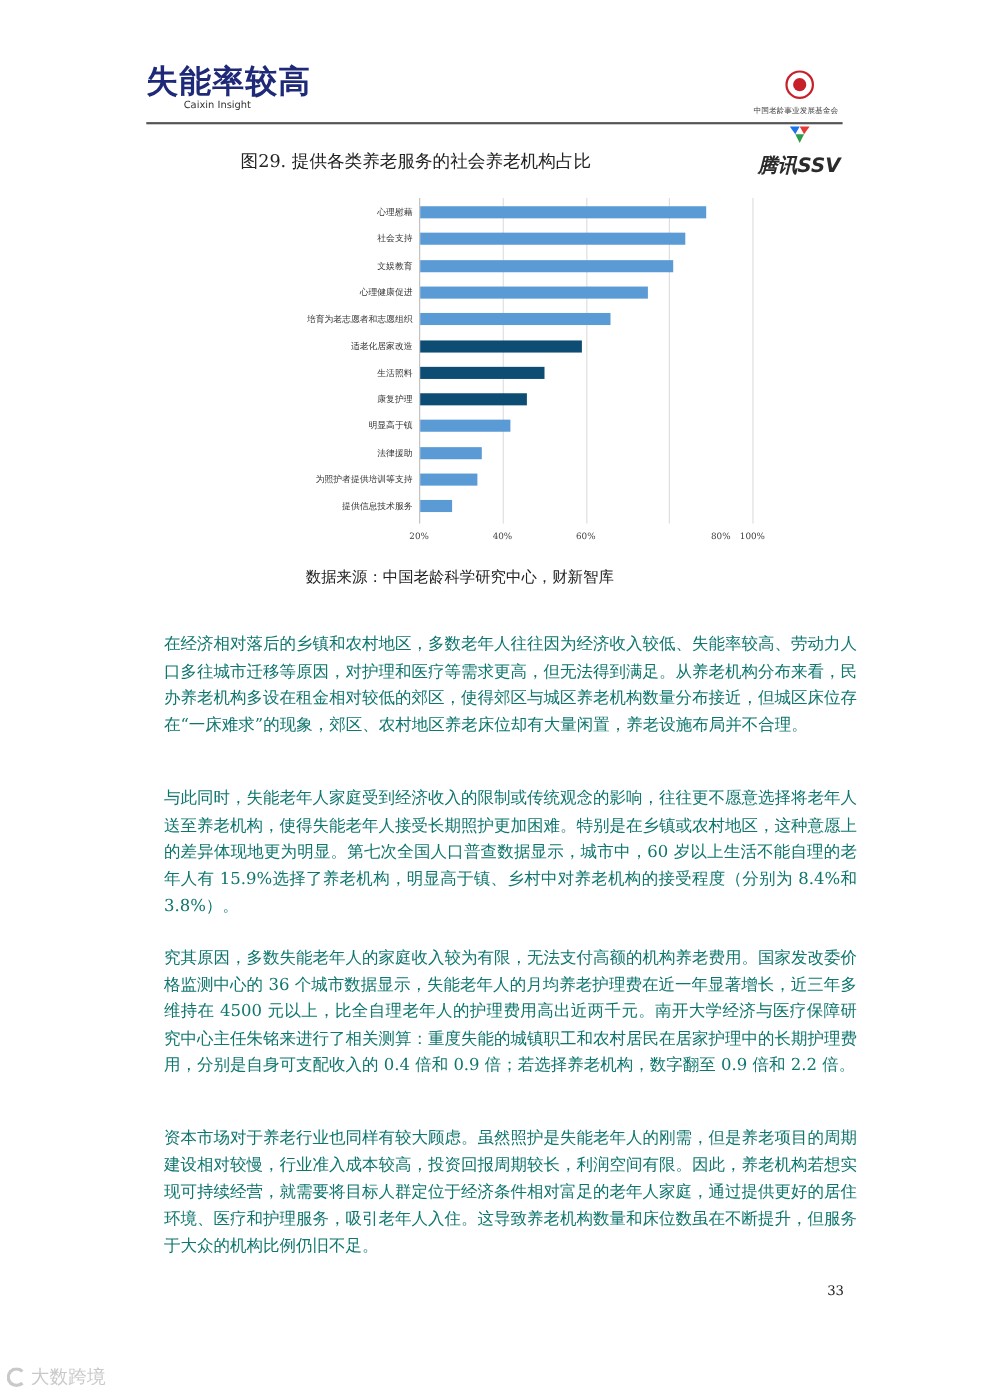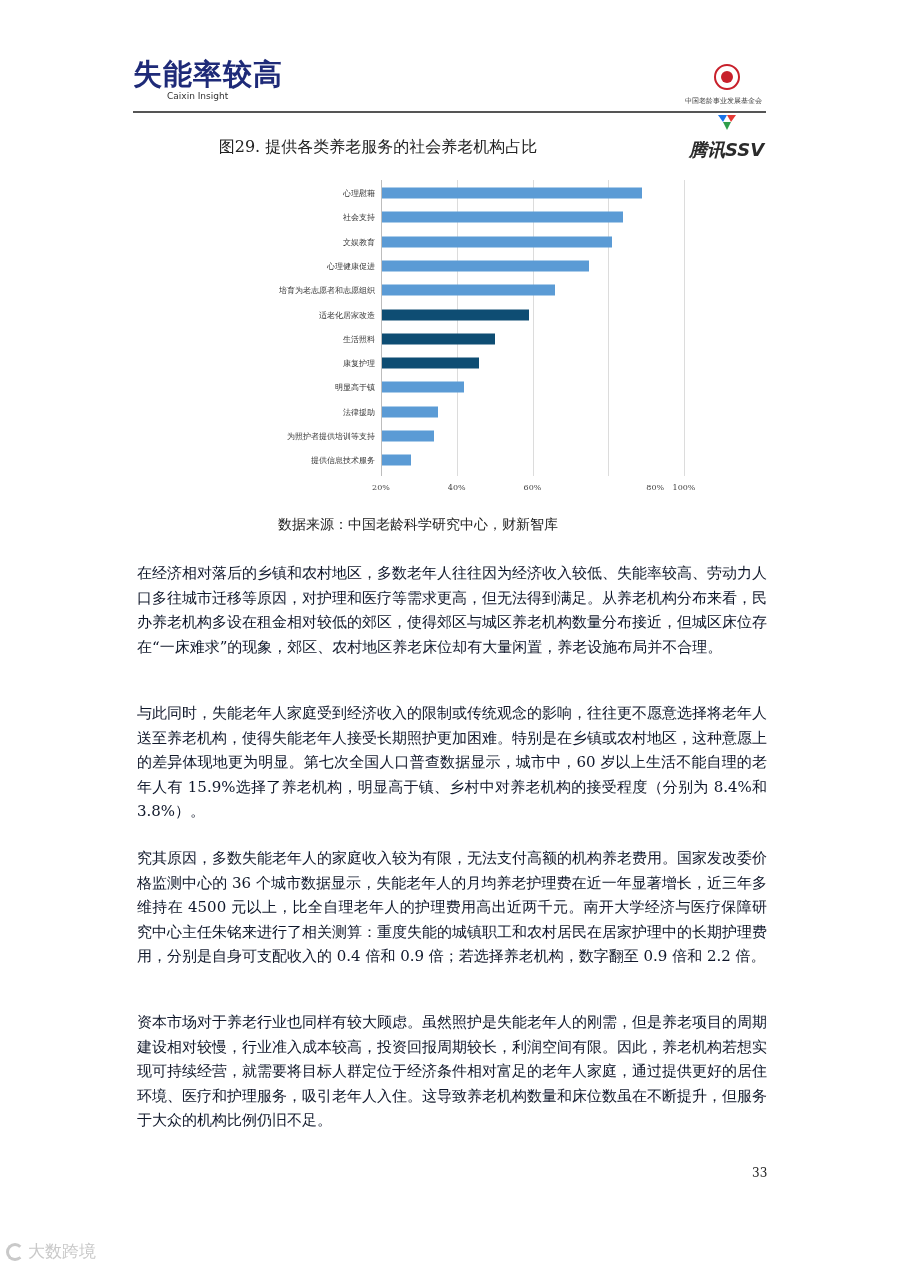--- a/index.html
+++ b/index.html
@@ -26,21 +26,21 @@
   .chart { position: absolute; left: 240px; top: 176px; width: 470px; height: 320px; }
   .grid-line { position: absolute; top: 4px; width: 1px; height: 296px; background: #dcdcdc; }
   .axis-line { position: absolute; top: 4px; width: 1px; height: 296px; background: #bdbdbd; }
   .tick-label { position: absolute; top: 307px; font-size: 8px; color: #444; transform: translateX(-50%); }
   .row-label { position: absolute; right: 335px; font-size: 8px; color: #333; white-space: nowrap;
                font-family: "DejaVu Sans", sans-serif; transform: translateY(-50%); }
   .bar { position: absolute; height: 11px; transform: translateY(-50%); }
   .source { position: absolute; left: 0; width: 836px; top: 516px; text-align: center; font-size: 14px; color: #222; }
 
   .para { position: absolute; left: 137px; width: 630px; font-size: 15px; line-height: 24.5px;
-          color: #0f172a; text-align: justify; margin: 0; }
+          color: #0f766e; text-align: justify; margin: 12px; }
   .page-num { position: absolute; left: 752px; top: 1166px; font-size: 12px; color: #222; }
   .watermark { position: absolute; left: 6px; top: 1240px; display: flex; align-items: center; gap: 4px;
                font-family: "DejaVu Sans", sans-serif; font-size: 17px; color: #c9c9c9; }
   .wm-icon { width: 18px; height: 18px; border: 3px solid #c9c9c9; border-radius: 50%;
              border-right-color: transparent; box-sizing: border-box; }
 </style>
 </head>
 <body>
 
 <div class="header">

